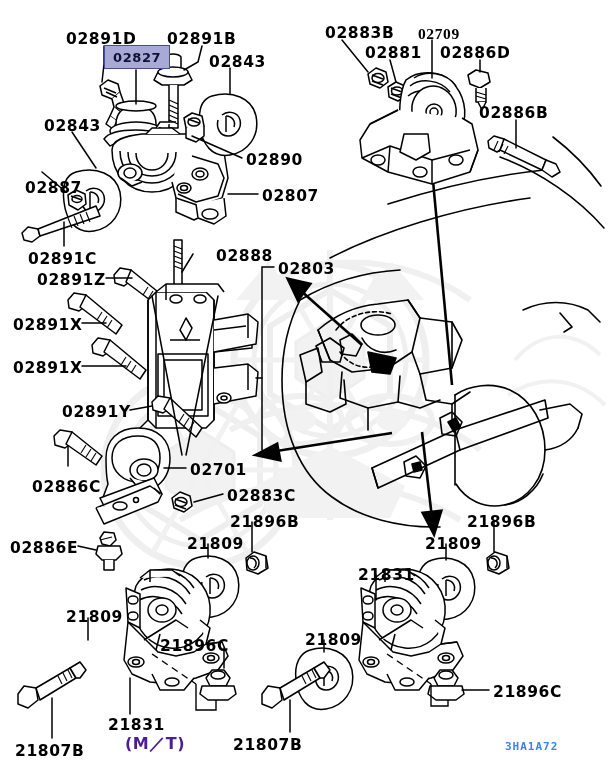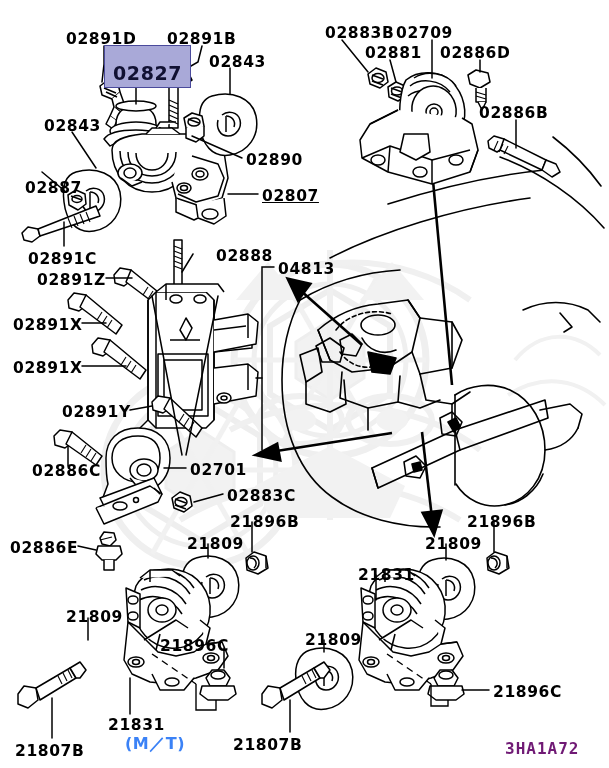--- a/index.html
+++ b/index.html
@@ -29,48 +29,48 @@
     font-size: 15.5px;
     font-weight: 700;
     letter-spacing: 0.6px;
     color: #000000;
     white-space: nowrap;
     line-height: 1;
   }
   .lbl-hl {
     position: absolute;
     font-family: "DejaVu Sans", "Liberation Sans", sans-serif;
-    font-size: 19px;
+    font-size: 13px;
     font-weight: 700;
     letter-spacing: 0.6px;
     color: #111133;
     white-space: nowrap;
     line-height: 1;
     background: #a9a9d8;
     border: 1.5px solid #4a4a9c;
-    padding: 18px 8px 4px 8px;
+    padding: 5px 8px 4px 8px;
     box-sizing: border-box;
   }
   .lbl-trans {
     position: absolute;
     font-family: "DejaVu Sans", "Liberation Sans", sans-serif;
     font-size: 16px;
     font-weight: 700;
     letter-spacing: 0.5px;
-    color: #3b82f6;
+    color: #4c1d95;
     white-space: nowrap;
     line-height: 1;
   }
   .lbl-code {
     position: absolute;
     font-family: "DejaVu Sans Mono", "Liberation Mono", monospace;
-    font-size: 16px;
+    font-size: 11px;
     font-weight: 700;
     letter-spacing: 1px;
-    color: #701a75;
+    color: #3b82f6;
     white-space: nowrap;
     line-height: 1;
   }
 </style>
 </head>
 <body>
 
 <div id="diagram">
 
   <svg id="art" viewBox="0 0 609 768" xmlns="http://www.w3.org/2000/svg">
@@ -700,36 +700,36 @@
       <path d="M52,738 L52,698"></path>
 
       <path d="M290,732 L290,700"></path>
     </g>
   </svg>
 
   <div class="lbl" style="left:66px; top:32px;">02891D</div>
   <div class="lbl" style="left:167px; top:32px;">02891B</div>
   <div class="lbl" style="left:209px; top:55px;">02843</div>
   <div class="lbl" style="left:325px; top:26px;">02883B</div>
-  <div class="lbl" style="left:396px; top:26px;">02709</div>
+  <div class="lbl" style="left:418px; top:26px;font-family:Liberation Serif, serif;">02709</div>
   <div class="lbl" style="left:365px; top:46px;">02881</div>
   <div class="lbl" style="left:440px; top:46px;text-align:right;">02886D</div>
   <div class="lbl" style="left:479px; top:106px;">02886B</div>
   <div class="lbl" style="left:44px; top:119px;">02843</div>
   <div class="lbl" style="left:25px; top:158px;margin-top:23px;">02887</div>
   <div class="lbl" style="left:246px; top:153px;">02890</div>
-  <div class="lbl" style="left:262px; top:189px;text-decoration:underline;">02807</div>
+  <div class="lbl" style="left:262px; top:189px;">02807</div>
   <div class="lbl" style="left:28px; top:252px;">02891C</div>
   <div class="lbl" style="left:197px; top:249px;margin-left:19px;">02888</div>
-  <div class="lbl" style="left:278px; top:262px;">04813</div>
+  <div class="lbl" style="left:278px; top:262px;">02803</div>
   <div class="lbl" style="left:37px; top:273px;">02891Z</div>
   <div class="lbl" style="left:13px; top:318px;">02891X</div>
   <div class="lbl" style="left:13px; top:361px;">02891X</div>
   <div class="lbl" style="left:62px; top:405px;">02891Y</div>
-  <div class="lbl" style="left:32px; top:464px;text-align:right;">02886C</div>
+  <div class="lbl" style="left:32px; top:480px;text-align:right;">02886C</div>
   <div class="lbl" style="left:190px; top:463px;">02701</div>
   <div class="lbl" style="left:227px; top:489px;">02883C</div>
   <div class="lbl" style="left:230px; top:515px;">21896B</div>
   <div class="lbl" style="left:10px; top:541px;">02886E</div>
   <div class="lbl" style="left:187px; top:537px;">21809</div>
   <div class="lbl" style="left:467px; top:515px;">21896B</div>
   <div class="lbl" style="left:425px; top:537px;">21809</div>
   <div class="lbl" style="left:358px; top:568px;">21831</div>
   <div class="lbl" style="left:66px; top:610px;">21809</div>
   <div class="lbl" style="left:305px; top:633px;">21809</div>

